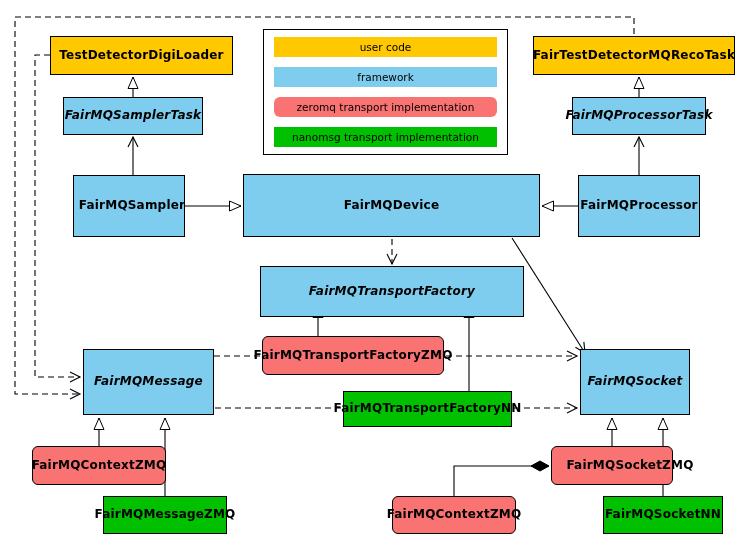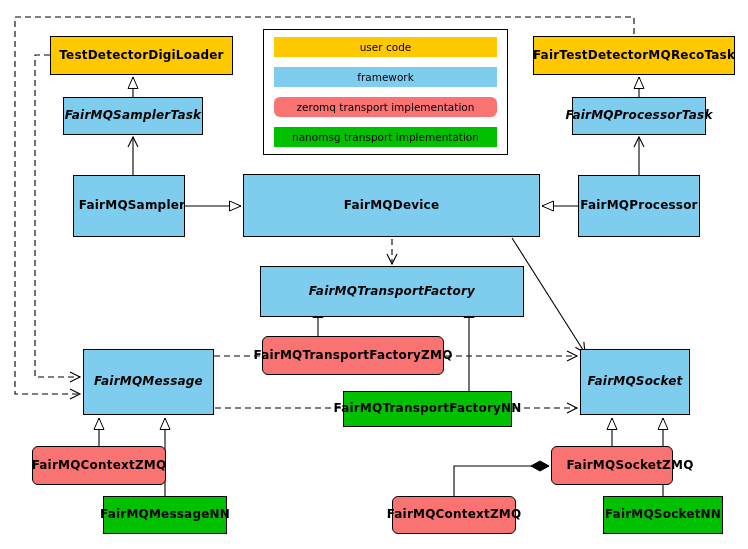--- a/index.html
+++ b/index.html
@@ -183,21 +183,21 @@
       <div class="node c-framework abstract" style="left: 83px; top: 349px; width: 131px; height: 66px; font-style: italic;">
         <span>FairMQMessage</span>
       </div>
       <div class="node c-framework abstract" style="left: 580px; top: 349px; width: 110px; height: 66px;">
         <span>FairMQSocket</span>
       </div>
       <div class="node c-zmq" style="left: 32px; top: 446px; width: 134px; height: 39px;">
         <span>FairMQContextZMQ</span>
       </div>
       <div class="node c-nn" style="left: 103px; top: 496px; width: 124px; height: 38px;">
-        <span>FairMQMessageNN</span>
+        <span>FairMQMessageZMQ</span>
       </div>
       <div class="node c-zmq" style="left: 551px; top: 446px; width: 122px; height: 39px; padding-left: 40px;">
         <span>FairMQSocketZMQ</span>
       </div>
       <div class="node c-nn" style="left: 603px; top: 496px; width: 120px; height: 38px;">
         <span>FairMQSocketNN</span>
       </div>
       <div class="node c-zmq" style="left: 392px; top: 496px; width: 124px; height: 38px;">
         <span>FairMQContextZMQ</span>
       </div>

